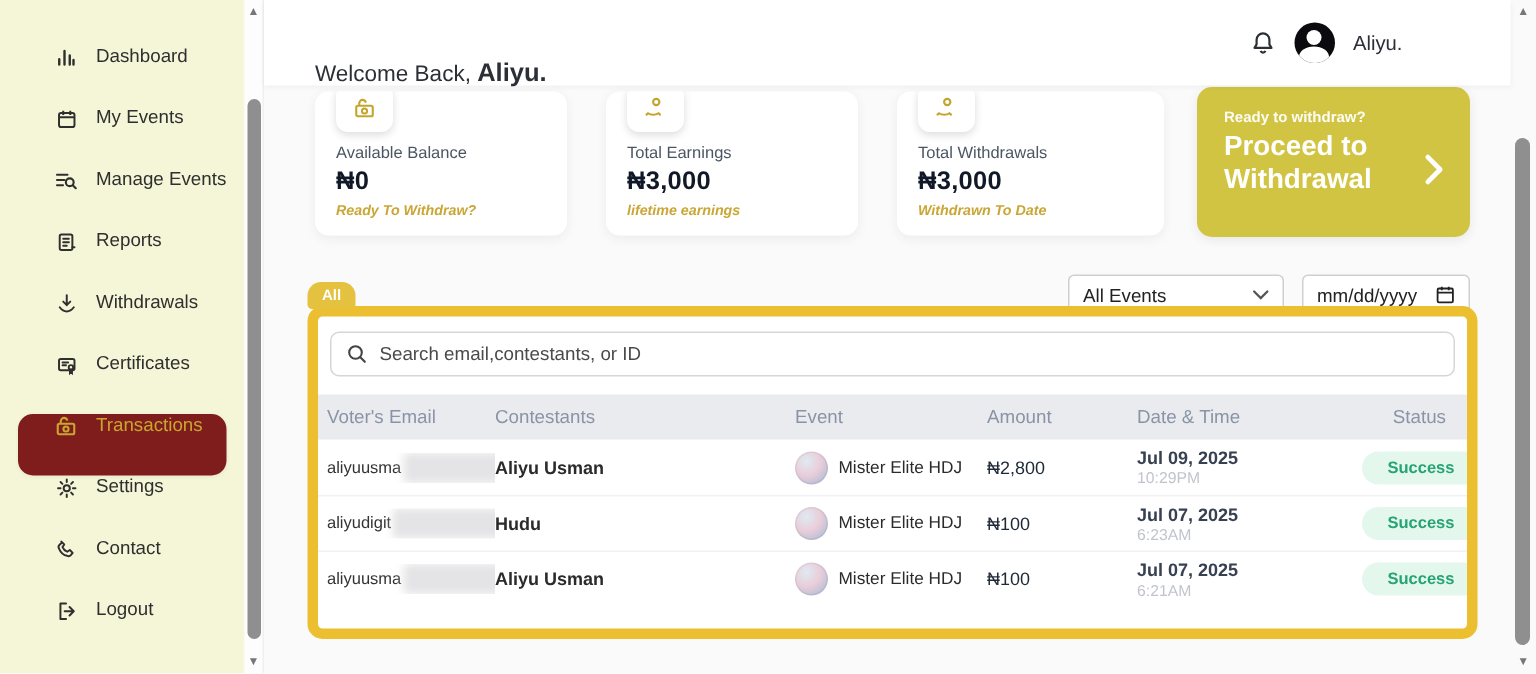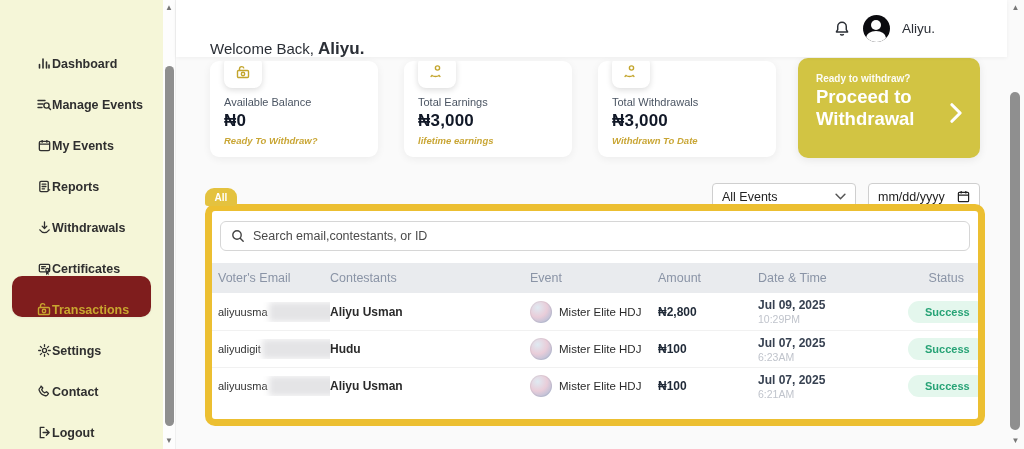--- a/index.html
+++ b/index.html
@@ -6,22 +6,22 @@
     --gold:#ecbf31; --gold-dark:#c9a62f; --pill-gold:#e4c23f; --olive:#d2c443;
     --sidebar-bg:#f5f6d8; --success-bg:#e4f7ed; --success-text:#27a376;
     --thead-bg:#e9ebee; --thead-text:#8a94a6;
   }
   *{box-sizing:border-box;margin:0;padding:0;font-family:"Liberation Sans",sans-serif;}
   html,body{width:1024px;height:449px;overflow:hidden;background:#fff;}
   .app{position:relative;width:1024px;height:449px;overflow:hidden;background:#fafafa;}
 
   
   .sidebar{position:absolute;left:0;top:0;width:163px;height:449px;background:var(--sidebar-bg);padding-top:30px;}
-  .side-item{display:flex;align-items:flex-end;gap:0;height:41px;padding-left:24px;margin:0 12px;
-             font-size:12.5px;font-weight:700;color:#2f2f2f;cursor:pointer;border-radius:10px;}
+  .side-item{display:flex;align-items:flex-start;gap:12px;height:41px;padding-left:24px;margin:0 12px;
+             font-size:12.5px;font-weight:400;color:#2f2f2f;cursor:pointer;border-radius:10px;}
   .side-item .icn{width:16px;height:16px;display:flex;align-items:center;justify-content:center;color:#2f2f2f;flex:0 0 16px;}
   .side-item.active{background:#7f1d1d;color:var(--gold-dark);box-shadow:0 1px 3px rgba(0,0,0,.05);}
   .side-item.active .icn{color:var(--gold-dark);}
 
   
   .sb{position:absolute;top:0;height:449px;background:#fdfdfd;}
   .sb-left{left:163px;width:13px;border-right:1px solid #f0f0f0;}
   .sb-right{right:0;width:17px;background:transparent;}
   .sb .arrow{position:absolute;left:0;right:0;text-align:center;font-size:8px;color:#777;line-height:10px;}
   .sb .thumb{position:absolute;border-radius:6px;background:#8f8f8f;}
@@ -85,21 +85,21 @@
   .thead{height:30px;background:var(--thead-bg);color:var(--thead-text);font-size:12.5px;}
   .thead .cell-status{text-align:right;}
   .tr{height:37px;}
   .tr + .tr{border-top:1px solid #f1f1f1;}
   .cell-email{display:flex;align-items:center;font-size:11px;color:#333;overflow:hidden;white-space:nowrap;}
   .blur-box{flex:0 0 76px;height:20px;margin-left:1px;background:#e4e4e6;border-radius:2px;filter:blur(3px);}
   .cell-contestant{font-size:12px;font-weight:600;color:#2b2b2b;}
   .cell-event{display:flex;align-items:center;gap:7px;font-size:11.5px;color:#2b2b2b;}
   .event-avatar{width:22px;height:22px;border-radius:50%;flex:0 0 22px;
      background:radial-gradient(circle at 35% 30%,#dfeaf2 0%,#e9cdd9 45%,#9db8d6 100%);box-shadow:inset 0 0 0 1px rgba(0,0,0,.05);}
-  .cell-amount{font-size:12px;font-weight:700;color:#1f2937;}
+  .cell-amount{font-size:12px;font-weight:400;color:#1f2937;}
   .cell-date .d1{font-size:12px;font-weight:700;color:#374151;}
   .cell-date .d2{font-size:10.5px;color:#c0c4cc;margin-top:1px;}
   .cell-status{display:flex;justify-content:flex-end;}
   .status-pill{background:var(--success-bg);color:var(--success-text);font-size:11px;font-weight:600;
                padding:5px 17px;border-radius:999px;}
 </style>
 </head>
 <body>
 
 <div class="app">
@@ -108,36 +108,36 @@
     <div class="side-item">
       <span class="icn">
         <svg width="16" height="16" viewBox="0 0 16 16" fill="none" stroke="currentColor" stroke-width="1.6" stroke-linecap="round">
             <path d="M3.5 13V9.5M7 13V4M10.5 13V7M13 13V10"></path>
           </svg>
       </span>
       <span>Dashboard</span>
     </div>
     <div class="side-item">
       <span class="icn">
+        <svg width="15" height="15" viewBox="0 0 16 16" fill="none" stroke="currentColor" stroke-width="1.4">
+            <rect x="2.5" y="3.5" width="11" height="10" rx="1.5"></rect>
+            <path d="M2.5 6.5h11M5.5 2v3M10.5 2v3"></path>
+          </svg>
+      </span>
+      <span>My Events</span>
+    </div>
+    <div class="side-item">
+      <span class="icn">
         <svg width="16" height="16" viewBox="0 0 16 16" fill="none" stroke="currentColor" stroke-width="1.4" stroke-linecap="round">
             <path d="M2 4.5h7M2 8h5M2 11.5h4"></path>
             <circle cx="10.5" cy="9.5" r="2.6"></circle>
             <path d="M12.5 11.5L14.5 13.5"></path>
           </svg>
       </span>
       <span>Manage Events</span>
-    </div>
-    <div class="side-item">
-      <span class="icn">
-        <svg width="15" height="15" viewBox="0 0 16 16" fill="none" stroke="currentColor" stroke-width="1.4">
-            <rect x="2.5" y="3.5" width="11" height="10" rx="1.5"></rect>
-            <path d="M2.5 6.5h11M5.5 2v3M10.5 2v3"></path>
-          </svg>
-      </span>
-      <span>My Events</span>
     </div>
     <div class="side-item">
       <span class="icn">
         <svg width="15" height="15" viewBox="0 0 16 16" fill="none" stroke="currentColor" stroke-width="1.4" stroke-linecap="round">
             <rect x="3" y="2.5" width="9" height="11" rx="1.2"></rect>
             <path d="M5.5 5.5h4M5.5 8h4M5.5 10.5h2.5M12 11.5h1.5"></path>
           </svg>
       </span>
       <span>Reports</span>
     </div>

